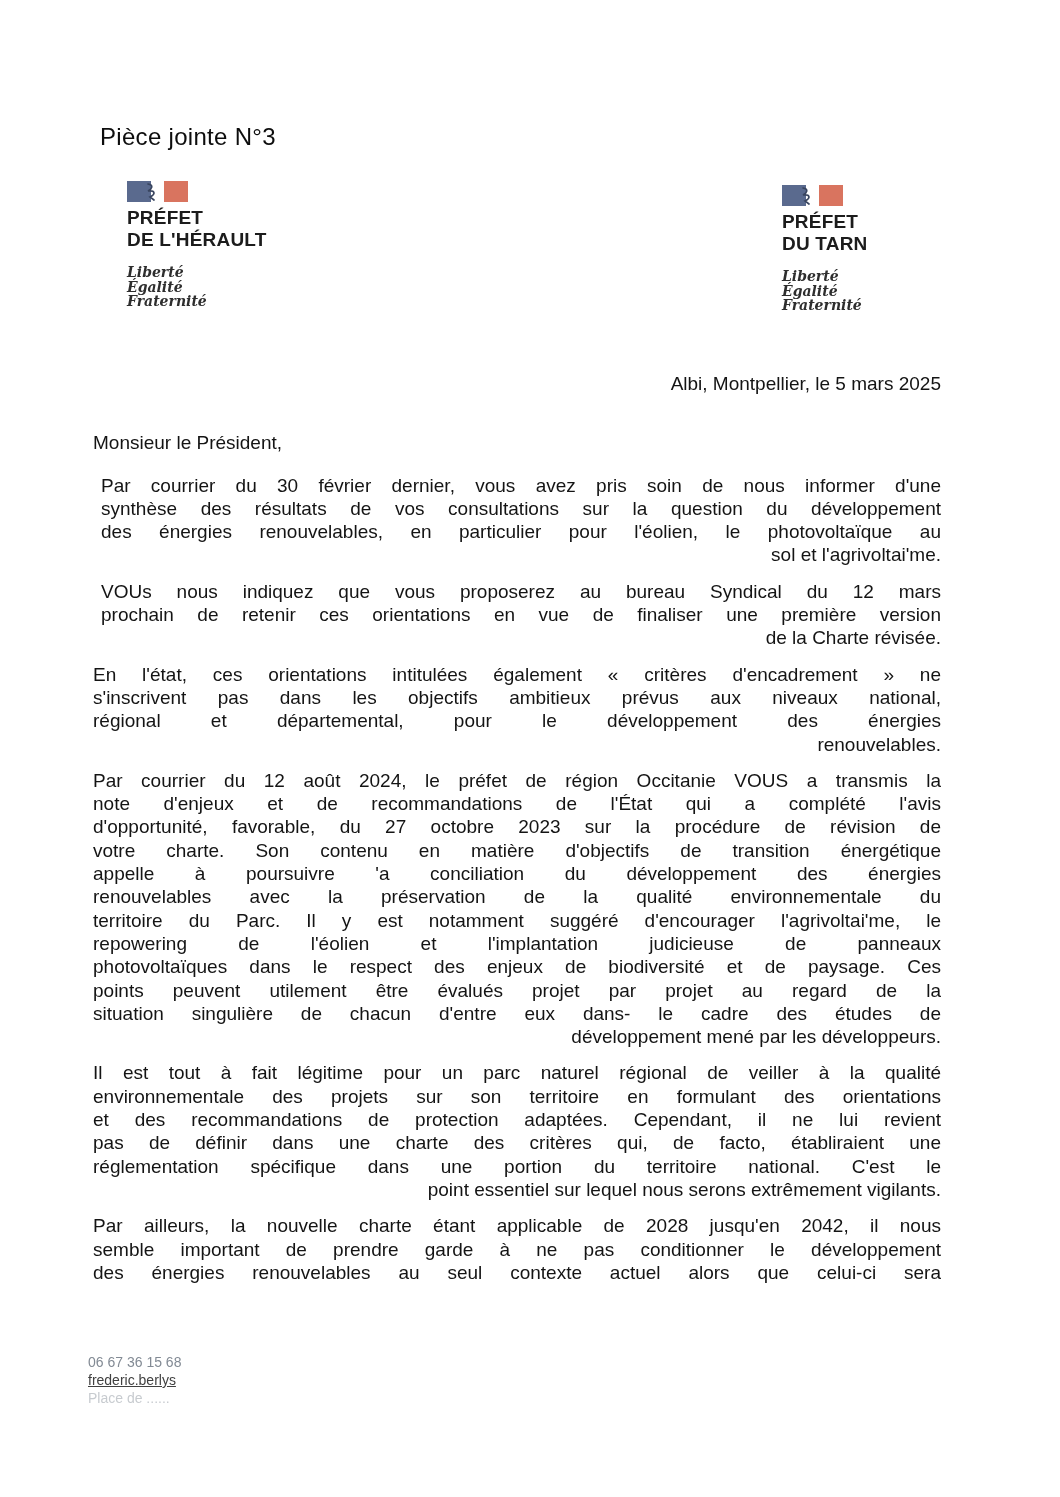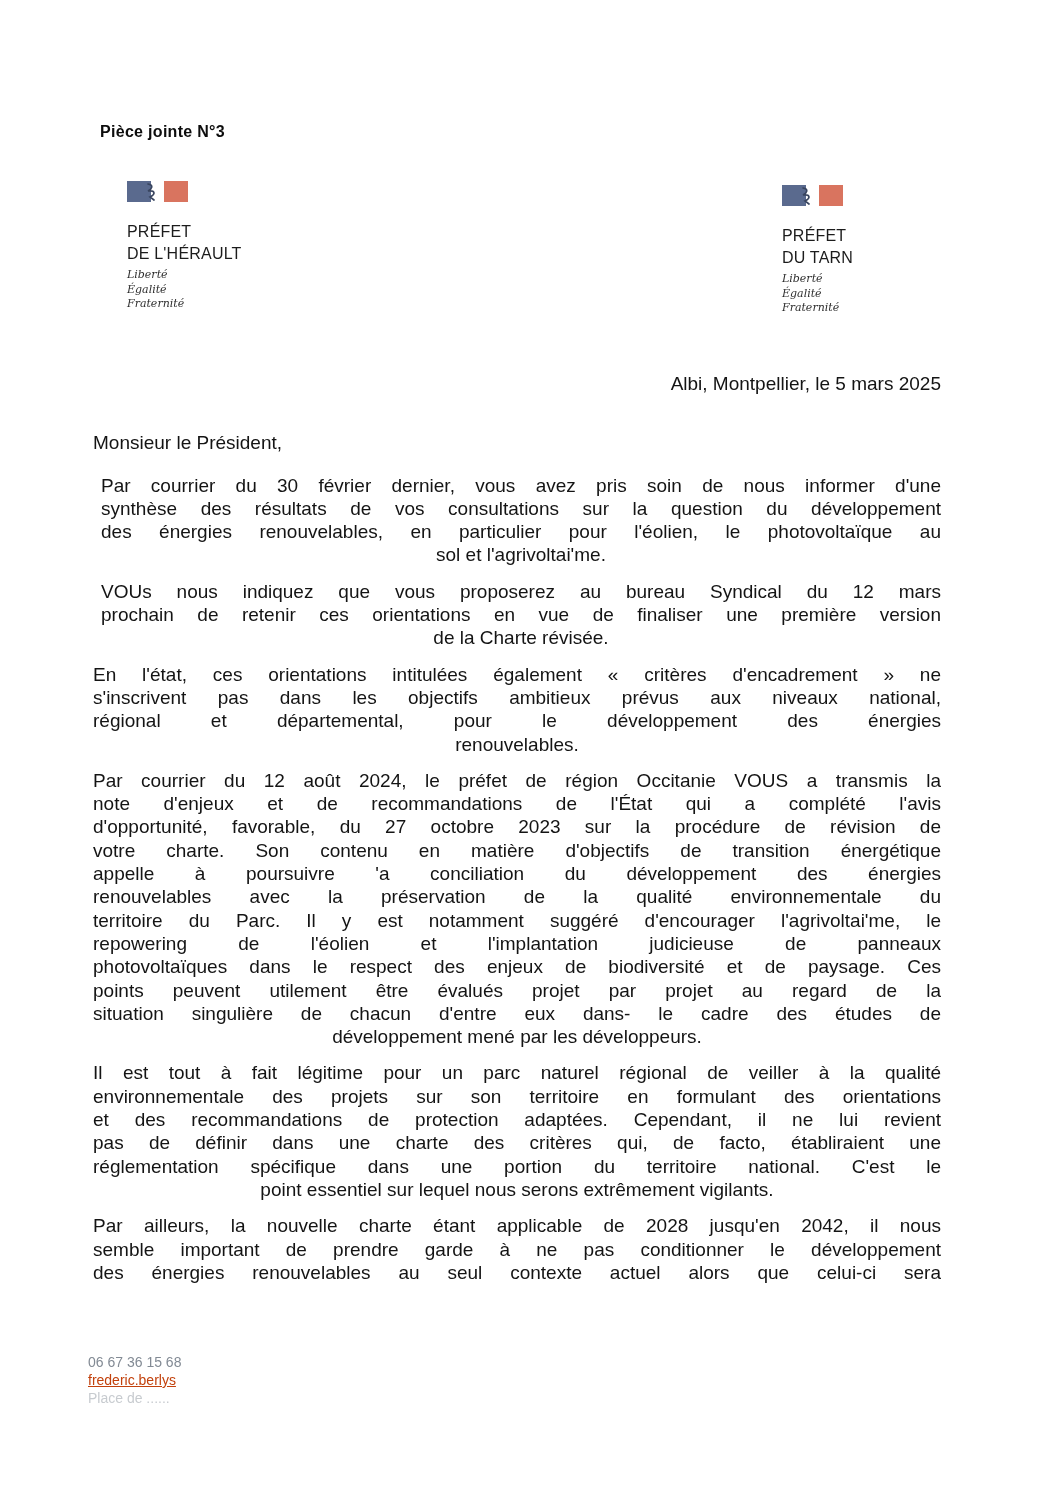--- a/index.html
+++ b/index.html
@@ -5,59 +5,59 @@
   html, body { margin:0; padding:0; background:#ffffff; }
   .page {
     position:relative; width:1060px; height:1497px; background:#ffffff;
     overflow:hidden; color:#161616;
     font-family:"Liberation Sans","DejaVu Sans",sans-serif;
   }
 
   
   .attachment-label {
     position:absolute; left:100px; top:123px;
-    font-size:16px; font-weight:bold; letter-spacing:.3px; color:#0d0d0d;
+    font-size:24px; font-weight:normal; letter-spacing:.3px; color:#0d0d0d;
   }
 
   
   .gov-logo { position:absolute; }
   .logo-left  { left:127px; top:181px; }
   .logo-right { left:782px; top:185px; }
   .flag { position:relative; display:flex; gap:13px; height:22px; width:61px; }
   .flag .fb { width:24px; height:21px; background:#5a6a8e; display:block; }
   .flag .fr { width:24px; height:21px; background:#d9745f; display:block; }
   .flag svg.marianne { position:absolute; left:17px; top:1px; }
   .logo-title {
-    margin-top:18px; font-weight:normal; font-size:16px; line-height:22px;
+    margin-top:4px; font-weight:bold; font-size:19px; line-height:22px;
     color:#1c1c1c; letter-spacing:.2px; white-space:nowrap;
   }
   .logo-motto {
-    margin-top:3px; font-family:"DejaVu Serif","Liberation Serif",serif;
-    font-style:italic; font-weight:400; font-size:11px; line-height:14.5px;
+    margin-top:14px; font-family:"DejaVu Serif","Liberation Serif",serif;
+    font-style:italic; font-weight:700; font-size:14px; line-height:14.5px;
     color:#2e2e2e; filter:blur(.2px);
   }
 
   
   .letter-body {
     position:absolute; left:93px; top:372px; width:848px;
     font-size:19px; color:#141414;
   }
   .date-line { text-align:right; height:23.3px; line-height:23.3px; margin-bottom:36px; }
   .salutation { height:23.3px; line-height:23.3px; margin-bottom:19px; }
   .para { margin-bottom:13px; }
   .para.indent { padding-left:8px; }
   .line  { height:23.3px; line-height:23.3px; overflow:hidden; }
   .jline { text-align:justify; text-align-last:justify; }
   .jline::after { content:""; display:inline-block; width:100%; }
-  .last  { text-align:center; }
+  .last  { text-align:right; }
 
   
   .scan-footer { position:absolute; left:88px; top:1353px; font-size:14px; line-height:18px; }
   .footer-phone   { color:#828a94; filter:blur(.4px); }
-  .footer-contact { color:#c2410c; text-decoration:underline; filter:blur(.4px); }
+  .footer-contact { color:#404040; text-decoration:underline; filter:blur(.4px); }
   .footer-address { color:#9aa1a9; opacity:.55; filter:blur(.7px); }
 </style>
 </head>
 <body>
 
 <div class="page">
 
   <div class="attachment-label">Pièce jointe N°3</div>
 
   <div class="gov-logo logo-left">

